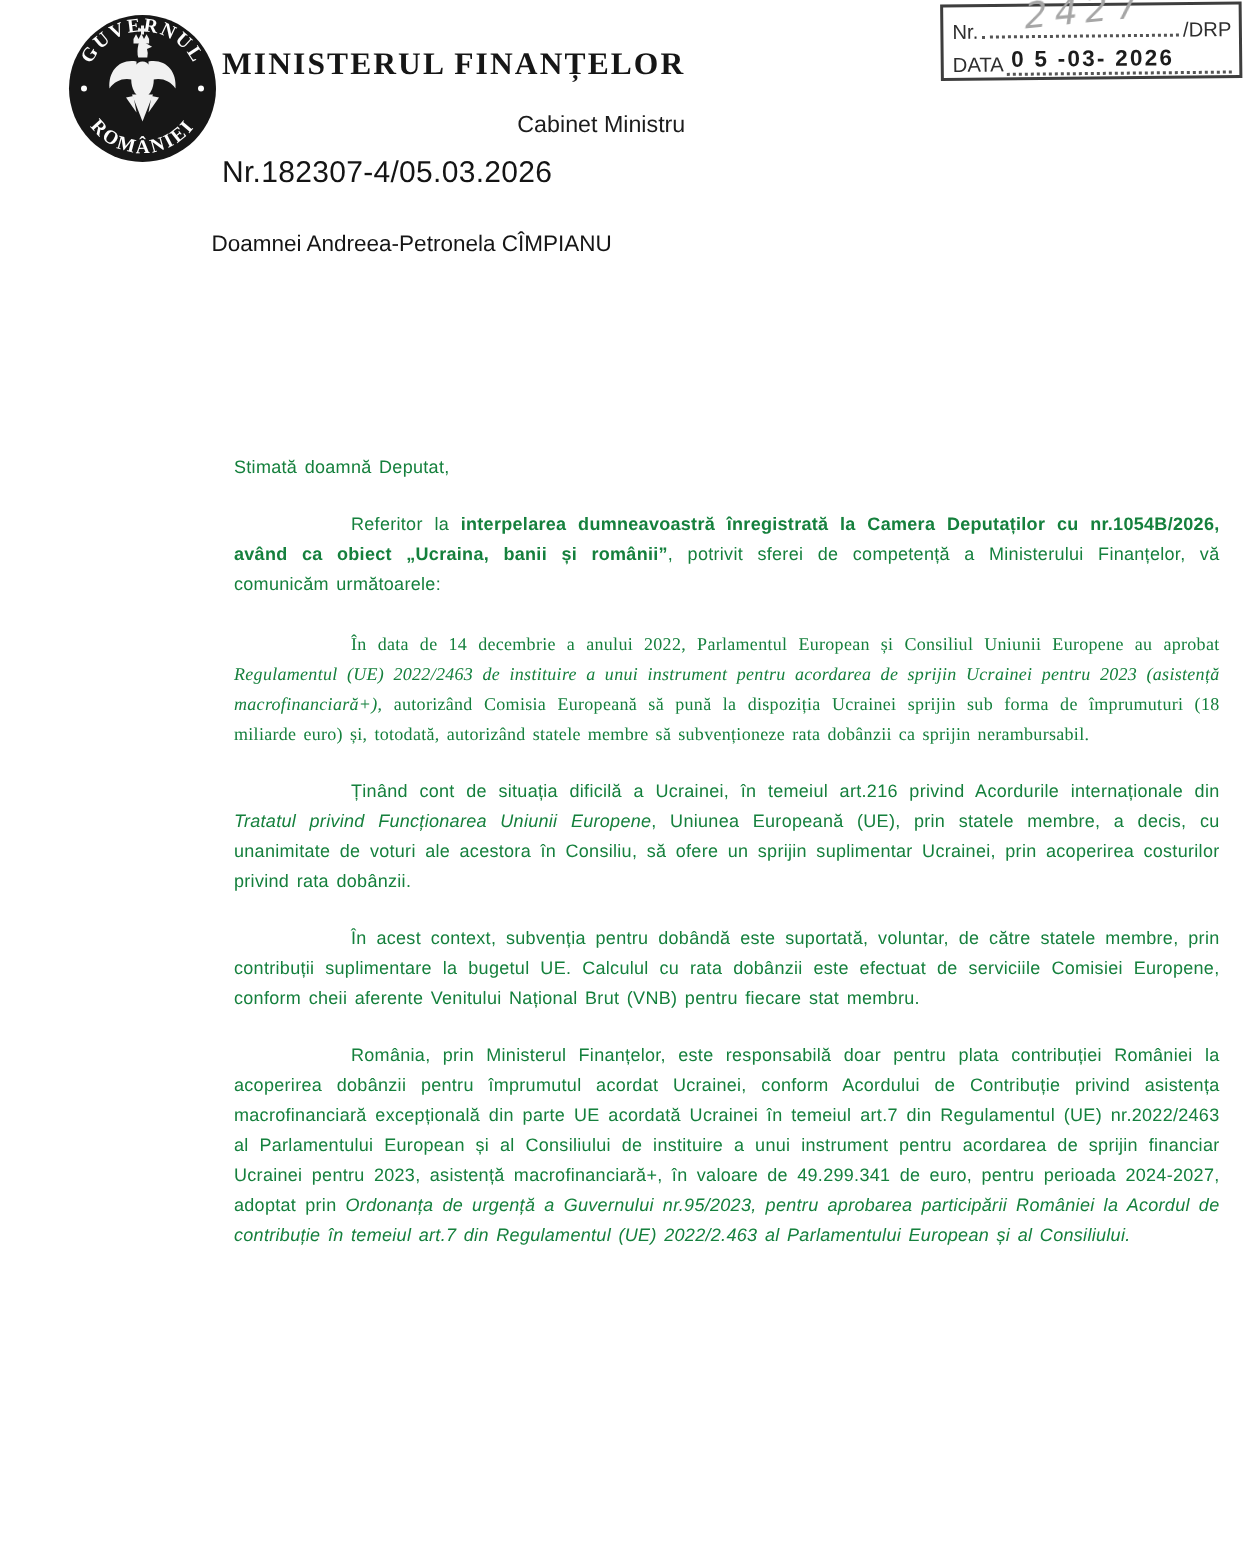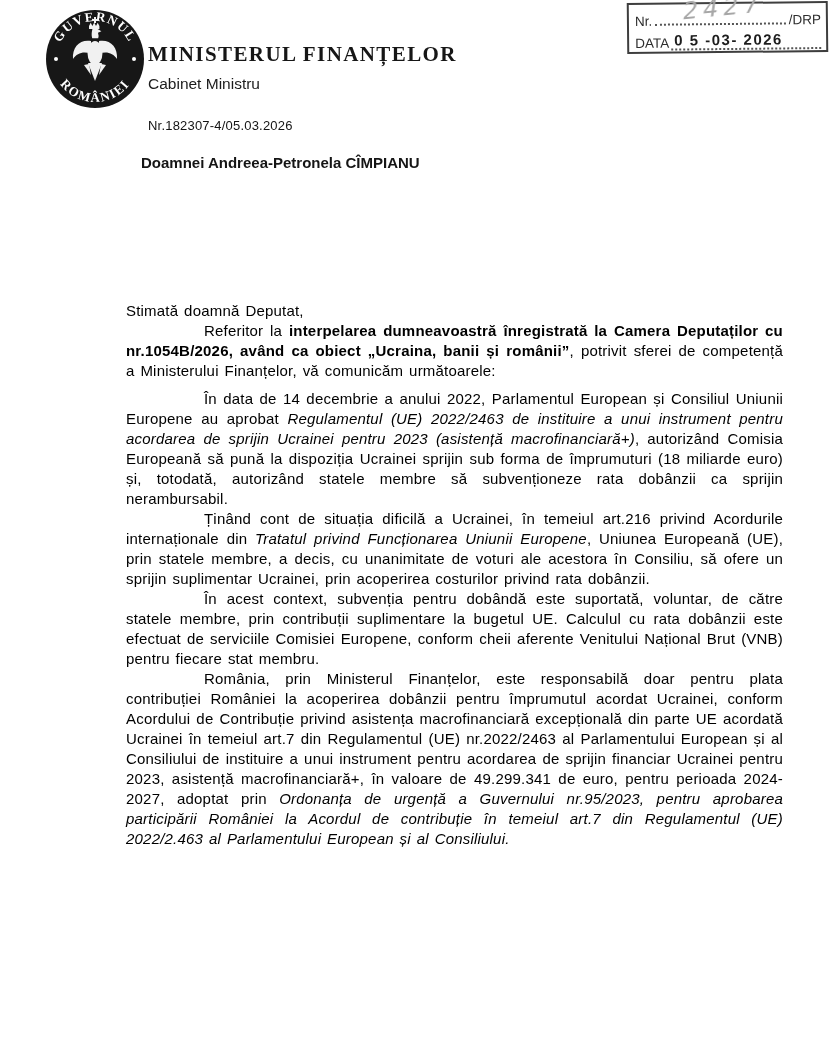--- a/index.html
+++ b/index.html
@@ -5,27 +5,27 @@
   * { margin:0; padding:0; box-sizing:border-box; }
   html,body { background:#ffffff; }
   .page {
     position:relative; width:833px; height:1040px; background:#fff;
     font-family:"Liberation Sans","DejaVu Sans",sans-serif; color:#1a1a1a;
     overflow:hidden;
   }
 
   
   .seal { position:absolute; left:44px; top:8px; }
-  .hdr { position:absolute; left:148px; top:42px; }
+  .hdr { position:absolute; left:148px; top:30px; }
   .ministry {
     font-family:"Liberation Serif","DejaVu Serif",serif;
     font-size:21px; font-weight:700; letter-spacing:1.4px; color:#161616;
   }
-  .cabinet { font-size:15.5px; margin-top:8px; color:#1c1c1c; }
-  .regno   { font-size:13px; margin-top:25px; color:#141414; letter-spacing:0.2px; }
+  .cabinet { font-size:15.5px; margin-top:20px; color:#1c1c1c;text-align:right; }
+  .regno   { font-size:20px; margin-top:11px; color:#141414; letter-spacing:0.2px; }
 
   
   .stamp {
     position:absolute; left:627px; top:2px; width:201px; height:51px;
     border:2px solid #3e3e3e; padding:2px 5px 3px 6px;
     transform:rotate(-0.6deg); color:#2e2e2e;
   }
   .stamp-row { display:flex; align-items:flex-end; font-size:13.5px; height:22px; position:relative; }
   .stamp-label { flex:0 0 auto; line-height:15px; }
   .stamp-dots { flex:1 1 auto; height:0; border-bottom:2px dotted #555; margin:0 3px 3px 3px; }
@@ -35,36 +35,36 @@
     transform:rotate(-5deg) skewX(-14deg); letter-spacing:5px;
     filter:blur(0.5px); font-family:"DejaVu Sans",sans-serif;
   }
   .stamp-datebox {
     flex:1 1 auto; border-bottom:2px dotted #555; margin-left:2px;
     font-weight:700; font-size:15px; letter-spacing:1.5px; color:#1d1d1d;
     padding-left:3px; line-height:17px; white-space:nowrap;
   }
 
   
-  .addr { position:absolute; left:141px; top:152px; font-size:15px; line-height:21px; font-weight:700; color:#151515; }
+  .addr { position:absolute; left:141px; top:152px; font-size:15px; line-height:21px; font-weight:400; color:#151515; }
   .redact { display:inline-block; height:4px; background:#b9b9b9; filter:blur(2px); border-radius:2px; vertical-align:middle; }
   .r1 { width:36px; margin-left:10px; }
   .r2 { width:24px; margin-left:14px; }
   .r3 { width:40px; margin-left:16px; }
 
   
   .letter {
-    position:absolute; left:126px; top:301px; width:657px;
-    font-size:15px; line-height:20px; letter-spacing:0.2px; word-spacing:1.5px;
-    text-align:justify; color:#000000;
+    position:absolute; left:156px; top:301px; width:657px;
+    font-size:12px; line-height:20px; letter-spacing:0.2px; word-spacing:1.5px;
+    text-align:justify; color:#15803d;
   }
   .salutation { text-align:left; }
-  .paras .para { text-indent:78px; }
+  .paras .para { text-indent:78px;margin-top:18px; }
   .paras .para:first-child { }
-  .paras .para:nth-child(2) { margin-top:8px; }
+  .paras .para:nth-child(2) { margin-top:20px;font-family:Liberation Serif, serif; }
   .para .b { font-weight:700; }
   .para .i { font-style:italic; }
 </style>
 </head>
 <body>
 
 <div class="page">
 
   <svg class="seal" width="102" height="102" viewBox="0 0 102 102">
     <circle cx="51" cy="51" r="49" fill="#171717"></circle>

